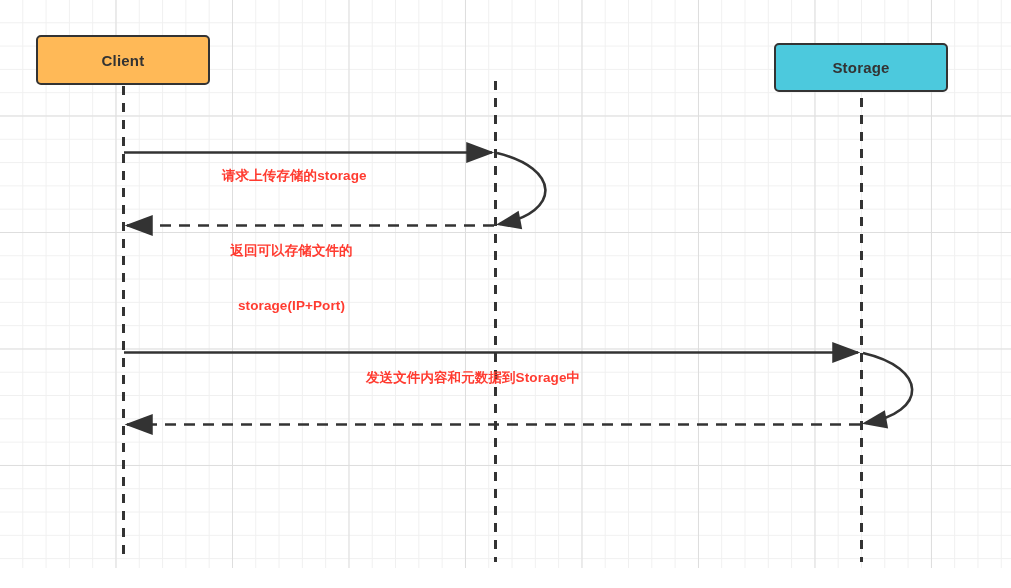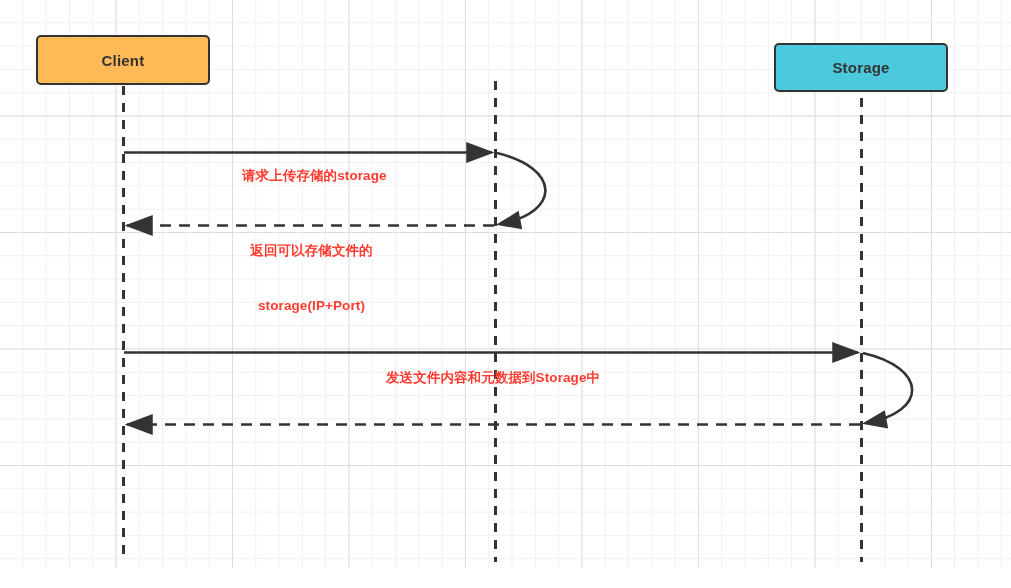--- a/index.html
+++ b/index.html
@@ -46,21 +46,20 @@
   }
   .msg-label {
     position: absolute;
     color: #ff3b30;
     font-size: 13.5px;
     font-weight: bold;
     white-space: pre;
     text-align: center;
     line-height: 1.35;
     letter-spacing: 0.1px;
-    margin-left: 20px;
   }
 </style>
 </head>
 <body>
 
 <div id="canvas">
 
   <svg id="diagram-svg" width="1011" height="588">
     <defs>
       <marker id="arrow-right" viewBox="0 0 12 10" refX="11" refY="5" markerWidth="11" markerHeight="9" orient="auto-start-reverse">

